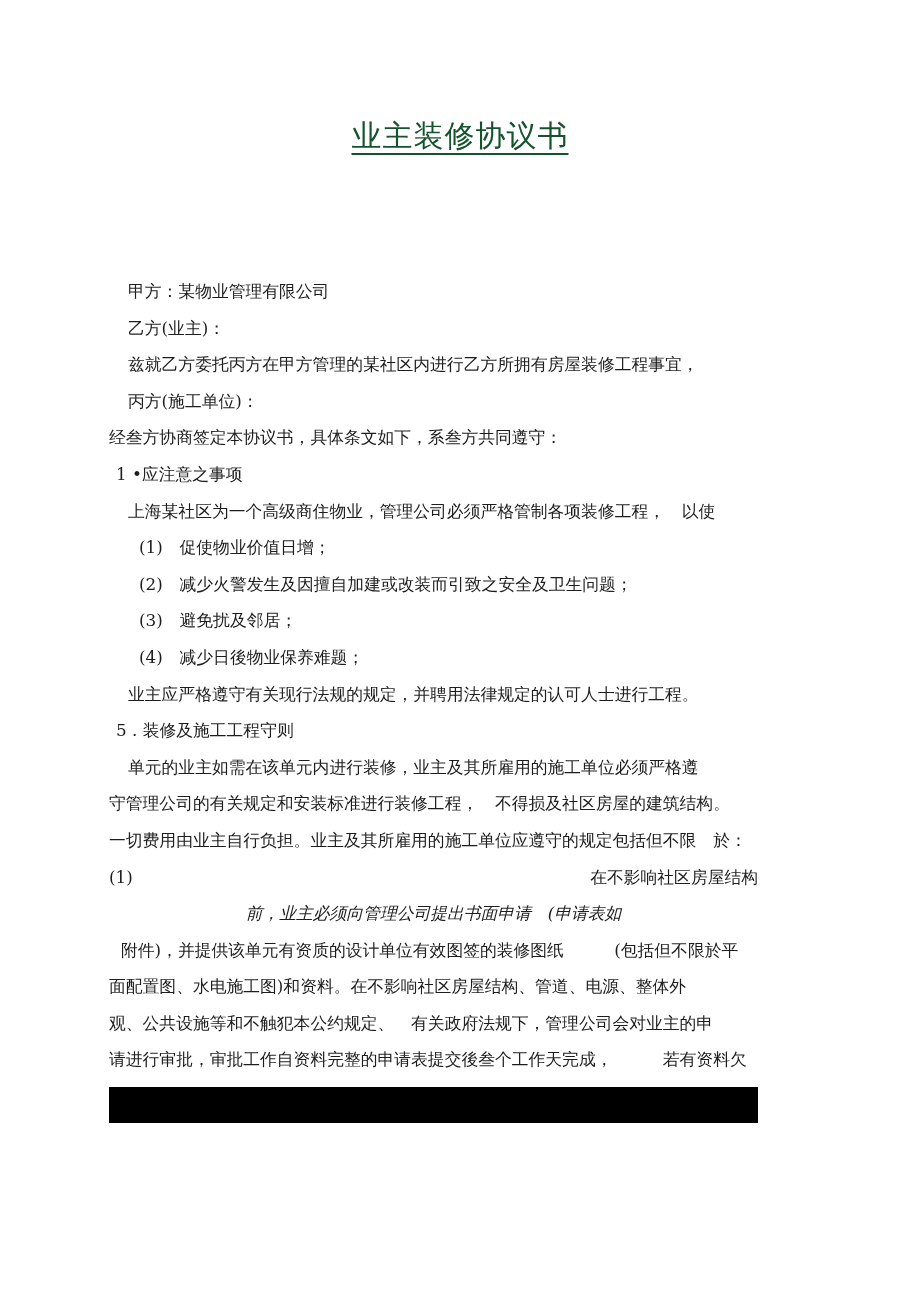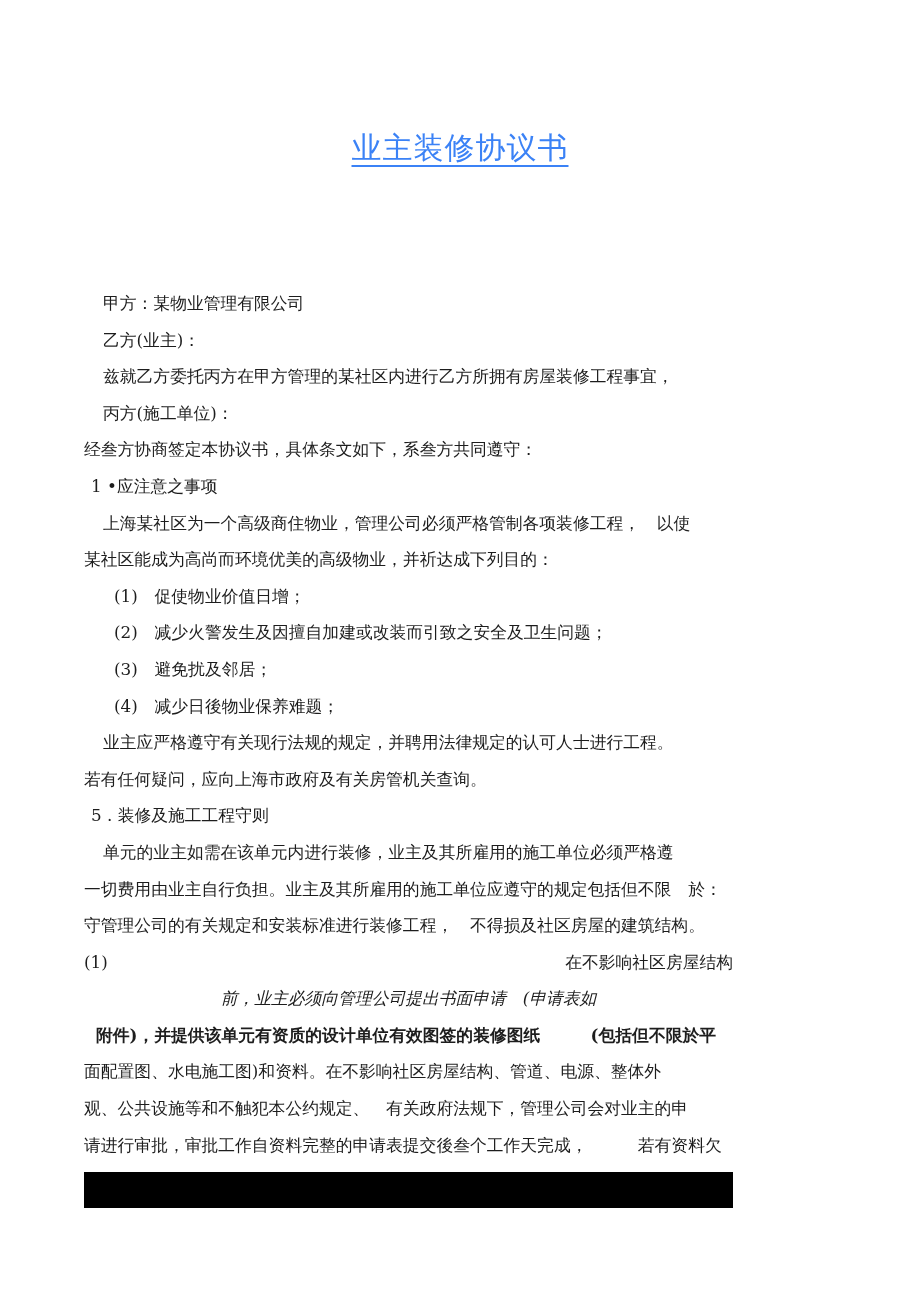--- a/index.html
+++ b/index.html
@@ -10,48 +10,48 @@
   .page {
     position: relative;
     width: 920px;
     height: 1303px;
     background: #ffffff;
     overflow: hidden;
     font-family: "DejaVu Serif", "Liberation Serif", serif;
     color: #1d1d1d;
   }
   .title {
-    margin: 12px;
+    margin: 0;
     padding-top: 118px;
     text-align: center;
     font-size: 30px;
     line-height: 36px;
     font-weight: normal;
     letter-spacing: 1px;
     text-decoration: underline;
     text-decoration-thickness: 2px;
     text-underline-offset: 7px;
-    color: #3b82f6;
+    color: #14532d;
   }
   .content {
     margin-top: 119px;
-    padding-left: 84px;
+    padding-left: 109px;
     width: 649px;
     font-size: 16.8px;
     line-height: 36.6px;
   }
   .line {
     white-space: nowrap;
     height: 36.6px;
   }
   .flush   { padding-left: 0; }
   .indent  { padding-left: 19px; }
   .heading { padding-left: 7px; }
   .list    { padding-left: 30px; }
-  .sub     { padding-left: 12px; font-weight: bold; }
+  .sub     { padding-left: 12px; }
   .center  { text-align: center; font-style: italic; }
   .split   { display: flex; justify-content: space-between; }
   .redaction-bar {
     margin-top: 9px;
     width: 649px;
     height: 36px;
     background: #000000;
   }
 </style>
 </head>
@@ -62,31 +62,29 @@
   <h1 class="title">业主装修协议书</h1>
 
   <div class="content">
     <div class="line indent">甲方：某物业管理有限公司</div>
     <div class="line indent">乙方(业主)：</div>
     <div class="line indent">兹就乙方委托丙方在甲方管理的某社区内进行乙方所拥有房屋装修工程事宜，</div>
     <div class="line indent">丙方(施工单位)：</div>
     <div class="line flush">经叁方协商签定本协议书，具体条文如下，系叁方共同遵守：</div>
     <div class="line heading">1 •应注意之事项</div>
     <div class="line indent">上海某社区为一个高级商住物业，管理公司必须严格管制各项装修工程，　以使</div>
-    <div class="line flush">某社区能成为高尚而环境优美的高级物业，并祈达成下列目的：</div>
     <div class="line list">(1)　促使物业价值日增；</div>
     <div class="line list">(2)　减少火警发生及因擅自加建或改装而引致之安全及卫生问题；</div>
     <div class="line list">(3)　避免扰及邻居；</div>
     <div class="line list">(4)　减少日後物业保养难题；</div>
     <div class="line indent">业主应严格遵守有关现行法规的规定，并聘用法律规定的认可人士进行工程。</div>
-    <div class="line flush">若有任何疑问，应向上海市政府及有关房管机关查询。</div>
     <div class="line heading">5 . 装修及施工工程守则</div>
     <div class="line indent">单元的业主如需在该单元内进行装修，业主及其所雇用的施工单位必须严格遵</div>
+    <div class="line flush">守管理公司的有关规定和安装标准进行装修工程，　不得损及社区房屋的建筑结构。</div>
     <div class="line flush">一切费用由业主自行负担。业主及其所雇用的施工单位应遵守的规定包括但不限　於：</div>
-    <div class="line flush">守管理公司的有关规定和安装标准进行装修工程，　不得损及社区房屋的建筑结构。</div>
     <div class="line split">
       <span>(1)</span>
       <span>在不影响社区房屋结构</span>
     </div>
     <div class="line center">前，业主必须向管理公司提出书面申请　(申请表如</div>
     <div class="line sub">附件)，并提供该单元有资质的设计单位有效图签的装修图纸　　　(包括但不限於平</div>
     <div class="line flush">面配置图、水电施工图)和资料。在不影响社区房屋结构、管道、电源、整体外</div>
     <div class="line flush">观、公共设施等和不触犯本公约规定、　有关政府法规下，管理公司会对业主的申</div>
     <div class="line flush">请进行审批，审批工作自资料完整的申请表提交後叁个工作天完成，　　　若有资料欠</div>
     <div class="redaction-bar"></div>

